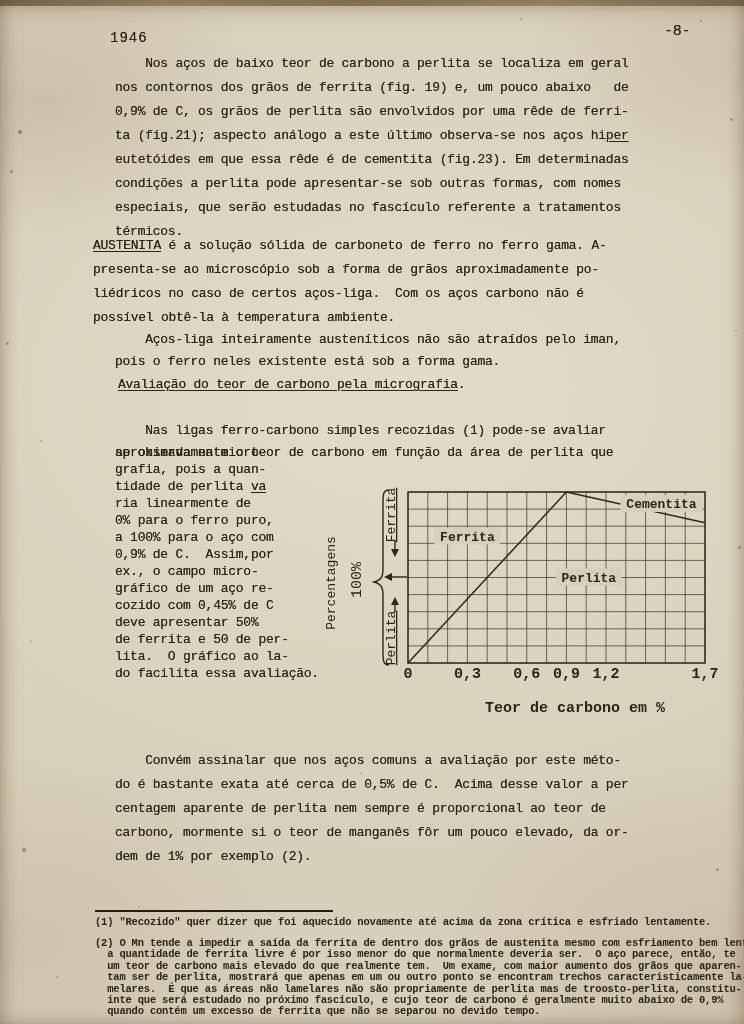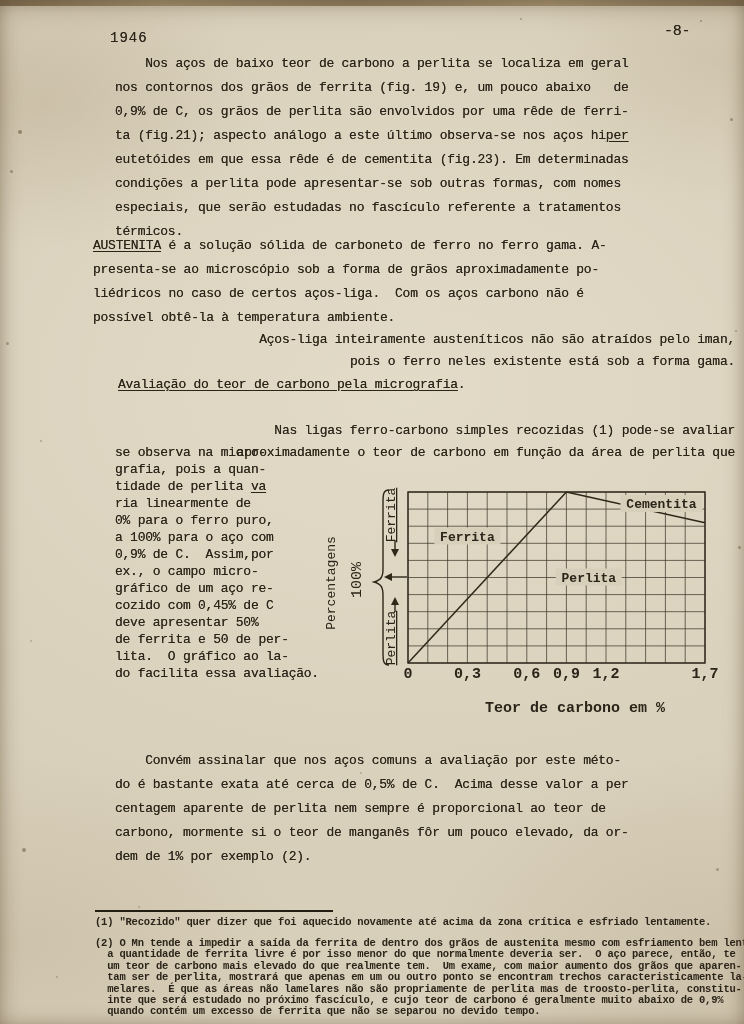--- a/index.html
+++ b/index.html
@@ -16,21 +16,21 @@
   .vignette{position:absolute;inset:0;pointer-events:none;
     box-shadow:inset 0 16px 26px -14px rgba(95,76,50,.55),
                inset 0 -10px 20px -12px rgba(95,76,50,.35),
                inset 14px 0 24px -16px rgba(95,76,50,.42),
                inset -12px 0 22px -14px rgba(95,76,50,.40);}
   .top-edge{position:absolute;top:0;left:0;right:0;height:6px;opacity:.92;
     background:linear-gradient(90deg,#77654a,#a08d6b 22%,#8a775a 48%,#a5926f 74%,#7e6c51);}
   .sp{position:absolute;border-radius:50%;background:#6b5a41;}
   .tw{position:absolute;white-space:pre-wrap;font-size:13px;line-height:24px;
       letter-spacing:-0.25px;text-shadow:0 0 .5px rgba(43,36,25,.75);}
-  .lh22{line-height:22px;text-align:right;}
+  .lh22{line-height:22px;}
   .lh21{line-height:17px;}
   .u{text-decoration:underline;text-underline-offset:2px;}
   .year{font-size:14px;letter-spacing:1px;}
   .pagenum{font-size:15px;}
   .foot{font-size:10.5px;line-height:11.4px;font-weight:bold;letter-spacing:-0.2px;
         text-shadow:none;}
   .f1{line-height:13px;}
   .rule{position:absolute;background:#241e12;}
   svg .svgtxt{fill:#2b2419;font-family:"Liberation Mono","DejaVu Sans Mono",monospace;}
   svg .gridline{stroke:#3e372a;stroke-width:0.9;opacity:.82;}

